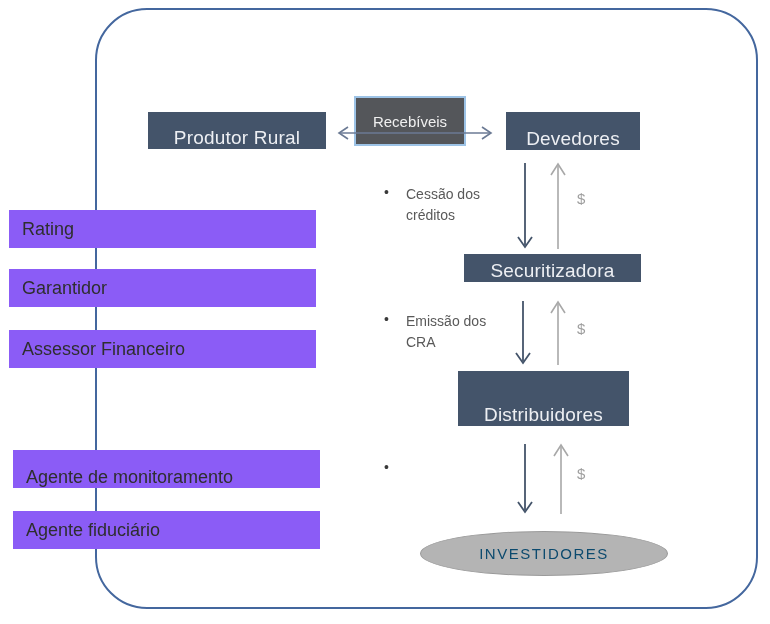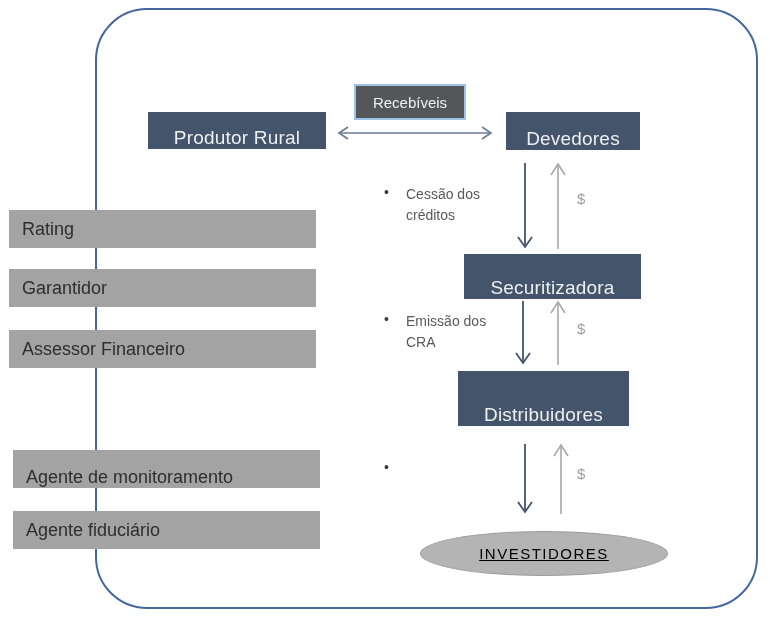--- a/index.html
+++ b/index.html
@@ -21,40 +21,40 @@
   
   .tag {
     position:absolute; background:#54565A; color:#F0F0F0;
     border:2px solid #9DC3E6;
     display:flex; align-items:center; justify-content:center;
     font-size:15px;
   }
   
   .side-box {
     position:absolute; left:9px; width:307px; height:38px;
-    background:#a3a3a3; color:#2E2E2E;
+    background:#8b5cf6; color:#2E2E2E;
     display:flex; align-items:center;
     padding-left:13px; font-size:18px;
   }
   
   .note {
     position:absolute; display:flex; align-items:flex-start;
     color:#595959; font-size:14px;
   }
   .note .bullet { width:22px; text-align:left; color:#3a3a3a; font-size:14px; }
   .note .note-text { width:96px; text-align:left; line-height:1.5; }
   .dollar {
     position:absolute; color:#9E9E9E; font-size:15px;
   }
   .arrow-svg { position:absolute; }
   .ellipse {
     position:absolute; left:420px; top:531px; width:248px; height:45px;
     background:#B4B4B4; border:1px solid #9A9A9A; border-radius:50%;
     display:flex; align-items:center; justify-content:center;
-    color:#000000; font-size:15px; letter-spacing:1.5px;text-decoration:underline;
+    color:#0c4a6e; font-size:15px; letter-spacing:1.5px;
   }
 </style>
 </head>
 <body>
 
 <div class="canvas">
 
   <div class="outer-border"></div>
 
   <div class="side-box" style="top:210px;">
@@ -66,21 +66,21 @@
   <div class="side-box" style="top:330px;">
     <span>Assessor Financeiro</span>
   </div>
   <div class="side-box" style="top:450px;left:13px;align-items:flex-end;">
     <span>Agente de monitoramento</span>
   </div>
   <div class="side-box" style="top:511px;left:13px;">
     <span>Agente fiduciário</span>
   </div>
 
-  <div class="tag" style="left:354px;top:84px;width:112px;height:36px;text-align:right;">
+  <div class="tag" style="left:354px;top:96px;width:112px;height:50px;text-align:right;">
     <span>Recebíveis</span>
   </div>
 
   <div class="node" style="left:148px;top:112px;width:178px;height:37px;">
     <span>Produtor Rural</span>
   </div>
 
   <svg class="arrow-svg" style="left:330px;top:124px;" width="170" height="18">
     <line x1="10" y1="9" x2="160" y2="9" stroke="#6B7A94" stroke-width="1.6"></line>
     <polyline points="18,3 9,9 18,15" fill="none" stroke="#6B7A94" stroke-width="1.6"></polyline>
@@ -101,21 +101,21 @@
   <svg class="arrow-svg" style="left:515px;top:161px;" width="20" height="90">
     <line x1="10" y1="2" x2="10" y2="84" stroke="#44546A" stroke-width="1.8"></line>
     <polyline points="3,76 10,86 17,76" fill="none" stroke="#44546A" stroke-width="1.8"></polyline>
   </svg>
   <svg class="arrow-svg" style="left:548px;top:161px;" width="20" height="90">
     <line x1="10" y1="88" x2="10" y2="5" stroke="#A8A8A8" stroke-width="1.6"></line>
     <polyline points="3,14 10,3 17,14" fill="none" stroke="#A8A8A8" stroke-width="1.6"></polyline>
   </svg>
   <span class="dollar" style="left:577px;top:190px;">$</span>
 
-  <div class="node" style="left:464px;top:254px;width:177px;height:45px;">
+  <div class="node" style="left:464px;top:254px;width:177px;height:28px;">
     <span>Securitizadora</span>
   </div>
 
   <div class="note" style="left:384px;top:311px;">
     <span class="bullet">•</span>
     <span class="note-text">
       <span>Emissão dos</span><br>
       <span>CRA</span>
     </span>
   </div>

